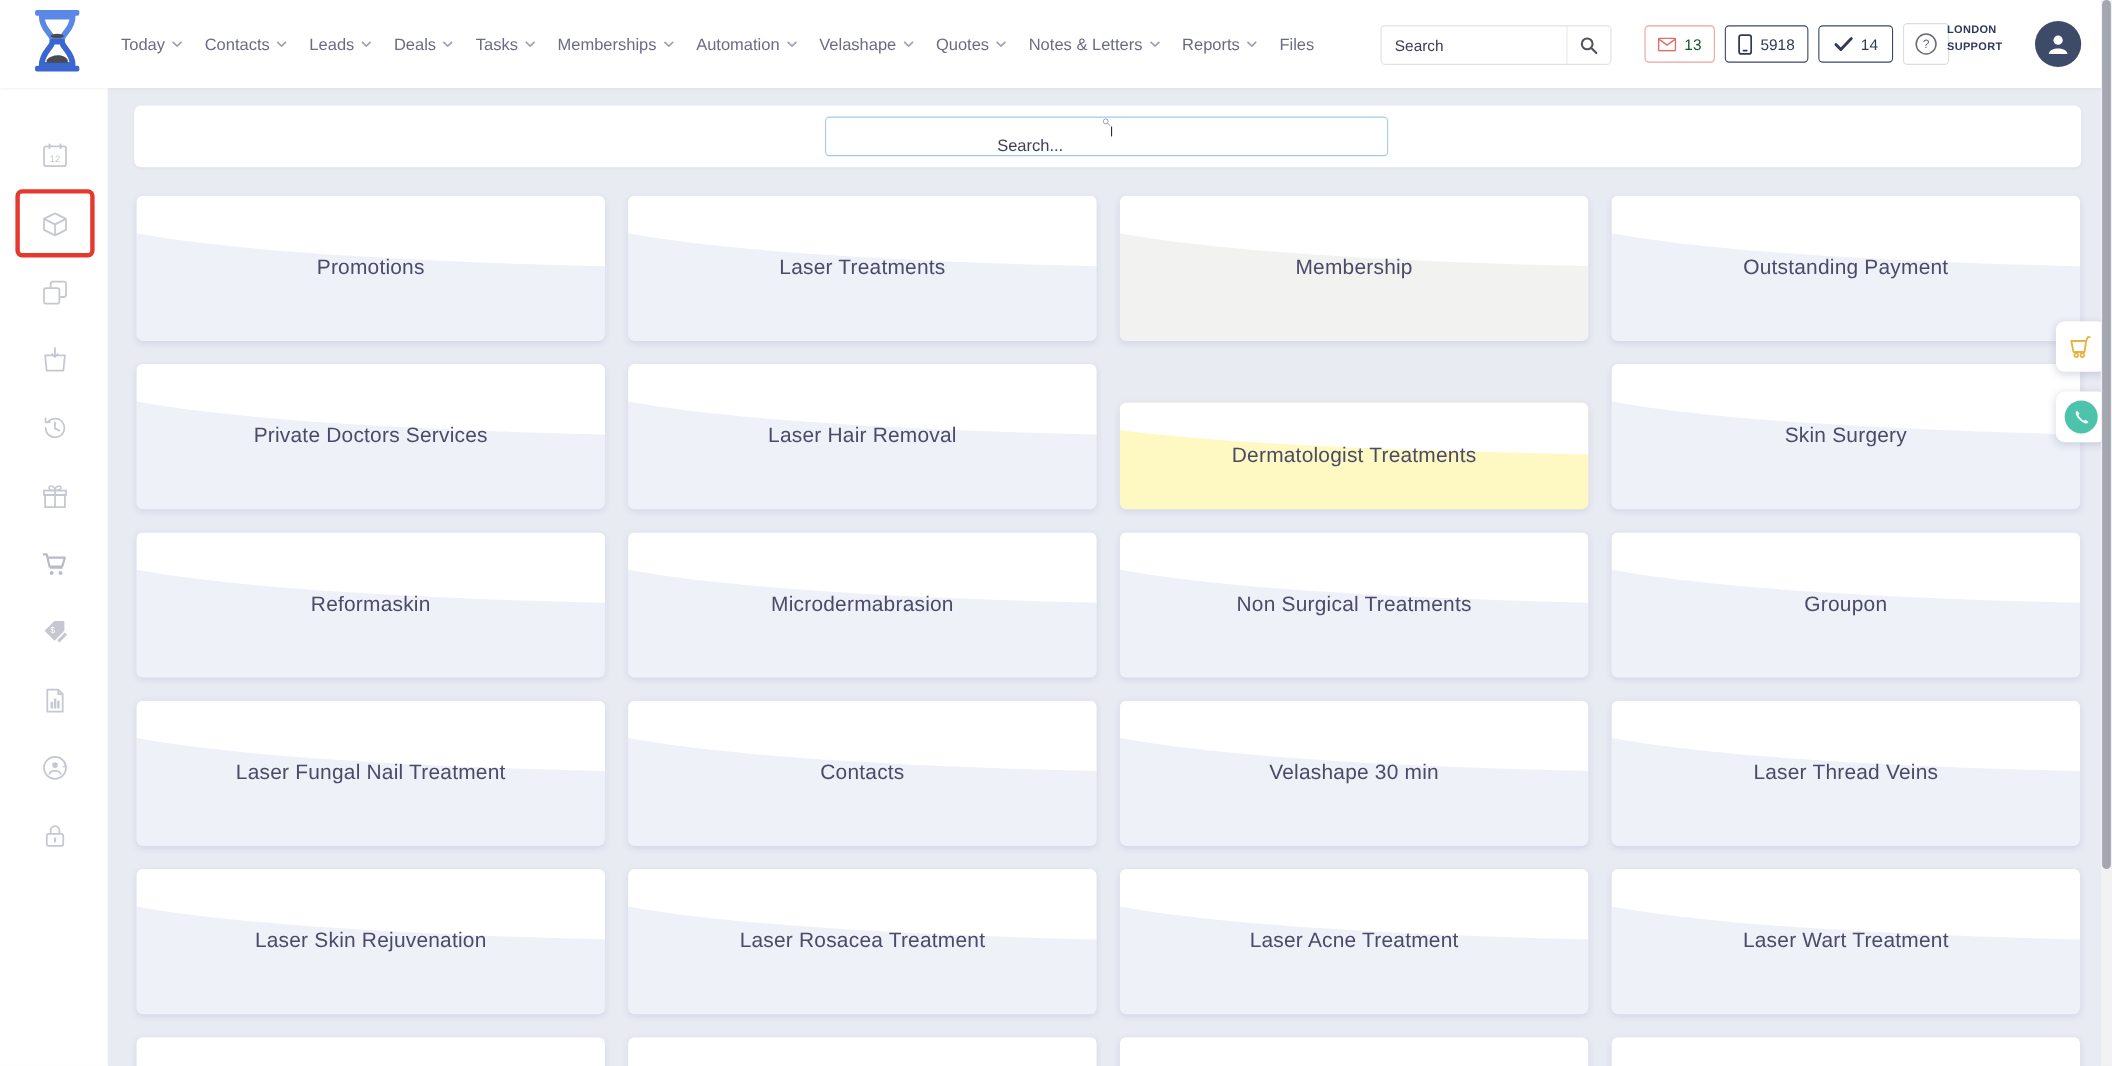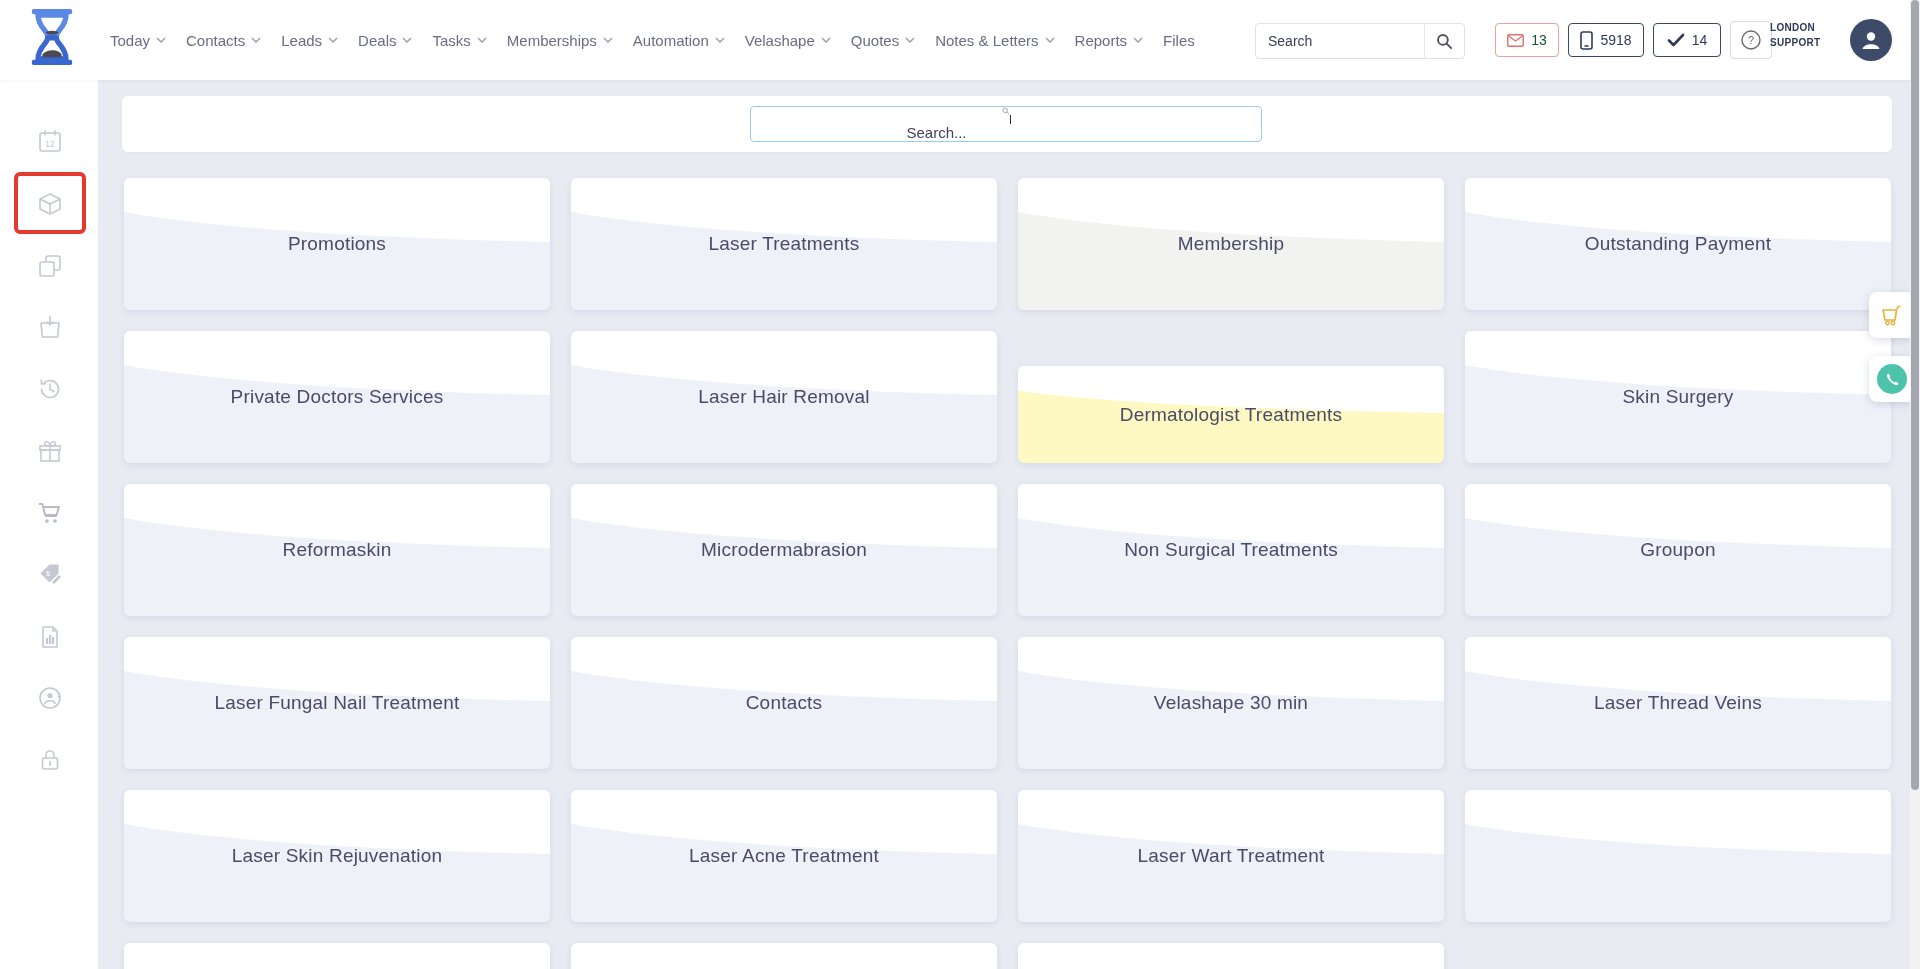--- a/index.html
+++ b/index.html
@@ -403,20 +403,26 @@
     <div class="card">
         <svg class="wave" viewBox="0 0 426 132" preserveAspectRatio="none">
           <path d="M0,0 L426,0 L426,64 C300,61 110,54 0,34 Z" fill="#ffffff"></path>
         </svg>
         <span class="label">Laser Skin Rejuvenation</span>
       </div>
     <div class="card">
         <svg class="wave" viewBox="0 0 426 132" preserveAspectRatio="none">
           <path d="M0,0 L426,0 L426,64 C300,61 110,54 0,34 Z" fill="#ffffff"></path>
         </svg>
+        <span class="label">Laser Rosacea Treatment</span>
+      </div>
+    <div class="card">
+        <svg class="wave" viewBox="0 0 426 132" preserveAspectRatio="none">
+          <path d="M0,0 L426,0 L426,64 C300,61 110,54 0,34 Z" fill="#ffffff"></path>
+        </svg>
         <span class="label">Laser Acne Treatment</span>
       </div>
     <div class="card">
         <svg class="wave" viewBox="0 0 426 132" preserveAspectRatio="none">
           <path d="M0,0 L426,0 L426,64 C300,61 110,54 0,34 Z" fill="#ffffff"></path>
         </svg>
         <span class="label">Laser Wart Treatment</span>
       </div>
 
     <div class="card">

